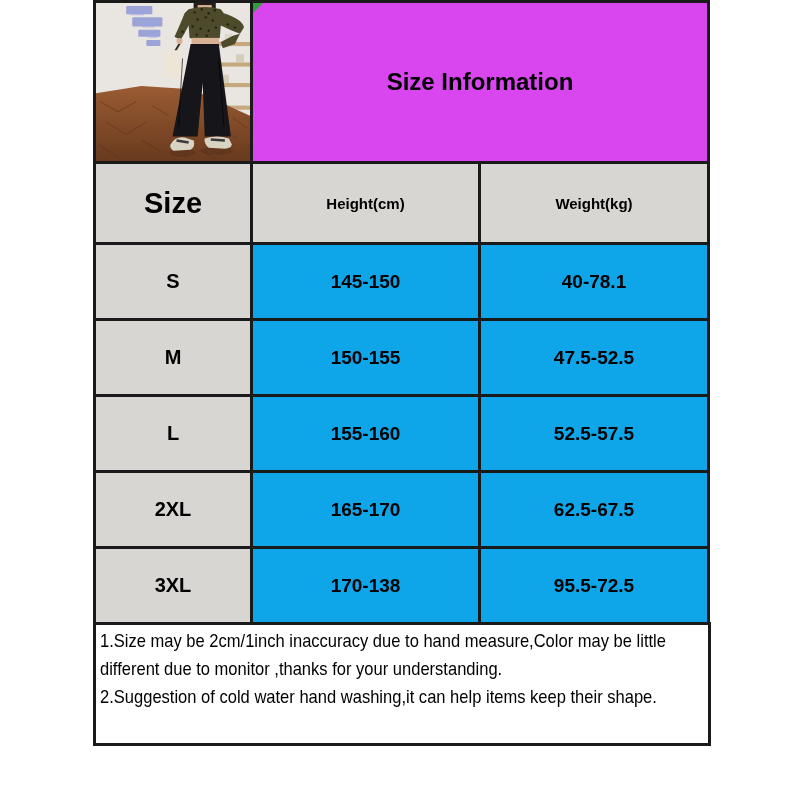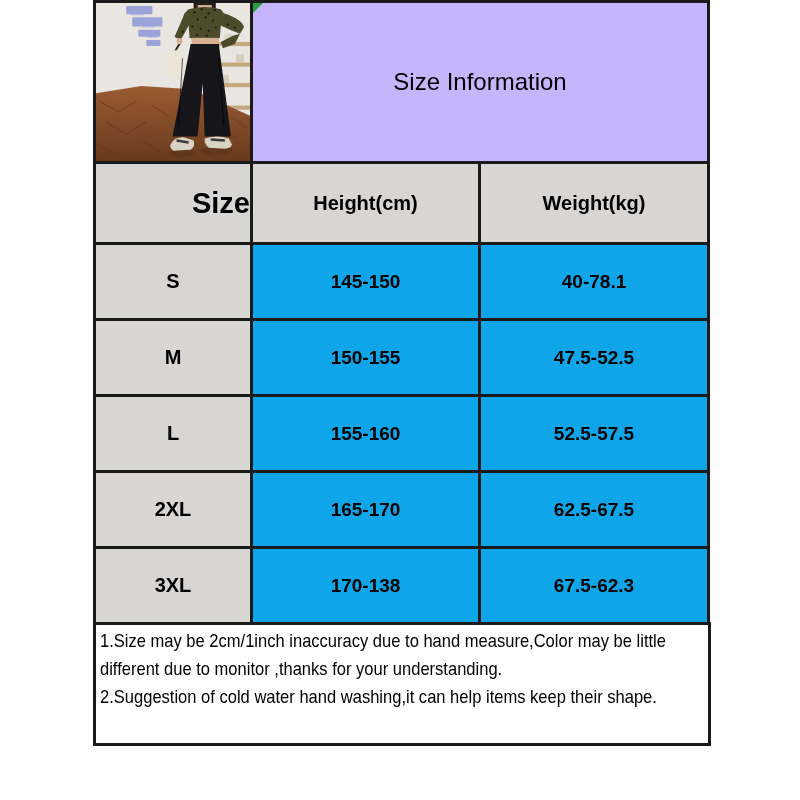--- a/index.html
+++ b/index.html
@@ -29,42 +29,41 @@
     padding: 0;
     overflow: hidden;
   }
   td.photo-cell {
     width: 157px;
     height: 158px;
     background: #e9e5e0;
   }
   td.title-cell {
     position: relative;
-    background: #c4b5fd;
-    font-weight: normal;
+    background: #d946ef;
+    font-weight: bold;
     font-size: 24px;
   }
   .flag {
     position: absolute;
     left: 0;
     top: 0;
     width: 0;
     height: 0;
     border-top: 10px solid #2f9e3f;
     border-right: 10px solid transparent;
   }
   tr.header-row td {
     height: 78px;
     background: #d8d6d3;
     font-weight: bold;
-    font-size: 20px;
+    font-size: 15px;
   }
   tr.header-row td.size-col {
     font-size: 29px;
-    text-align: right;
   }
   tr.data-row td {
     height: 73px;
     background: #0ea5e9;
     font-weight: bold;
     font-size: 19px;
   }
   tr.data-row td.size-col {
     background: #d8d6d3;
     font-size: 20px;
@@ -221,21 +220,21 @@
         <td>52.5-57.5</td>
       </tr>
       <tr class="data-row">
         <td class="size-col">2XL</td>
         <td>165-170</td>
         <td>62.5-67.5</td>
       </tr>
       <tr class="data-row">
         <td class="size-col">3XL</td>
         <td>170-138</td>
-        <td>67.5-62.3</td>
+        <td>95.5-72.5</td>
       </tr>
     </tbody>
   </table>
 
   <div class="attention-box">
     <div class="att-line">1.Size may be 2cm/1inch inaccuracy due to hand measure,Color may be little</div>
     <div class="att-line">different due to monitor ,thanks for your understanding.</div>
     <div class="att-line">2.Suggestion of cold water hand washing,it can help items keep their shape.</div>
   </div>
 

